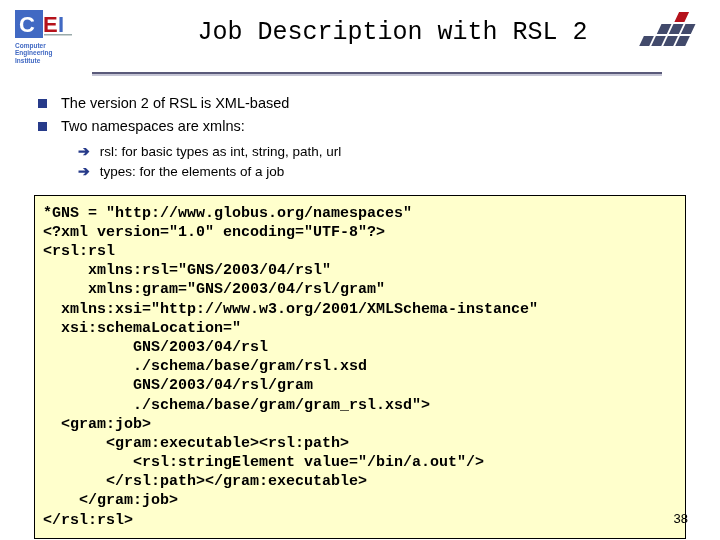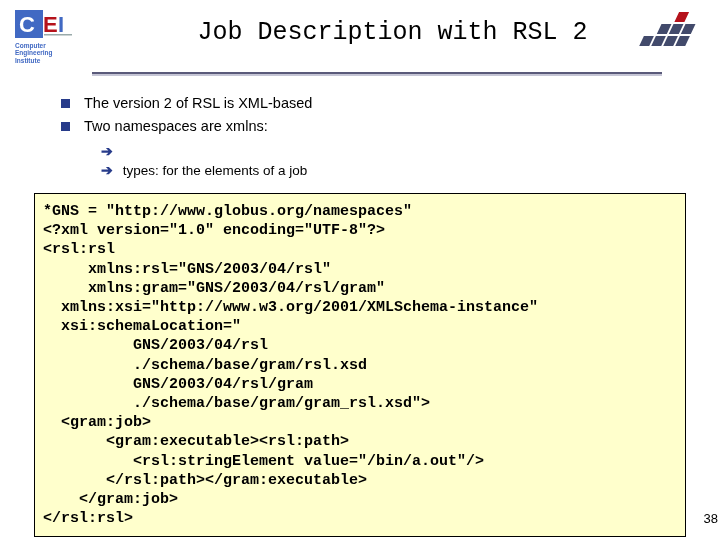--- a/index.html
+++ b/index.html
@@ -48,21 +48,20 @@
   .hr-line {
     margin: 8px 0 0 92px;
     height: 4px;
     width: 570px;
     background: linear-gradient(to bottom, #5a5a7a 50%, #c5c5d5 50%);
   }
   .content {
     padding: 18px 51px 0 38px;
     font-size: 14.5px;
     color: #000;
-    margin-left: 23px;
   }
   .b1 {
     display: flex;
     align-items: flex-start;
     margin-bottom: 3px;
   }
   .b1 .bullet {
     width: 9px;
     height: 9px;
     background: #273b8a;
@@ -100,21 +99,21 @@
     padding: 8px 8px;
     font-family: "Courier New", monospace;
     font-size: 15px;
     font-weight: bold;
     line-height: 1.28;
     white-space: pre;
     color: #000;
   }
   .pagenum {
     position: absolute;
-    right: 2px;
+    right: 32px;
     bottom: 14px;
     font-size: 13px;
     color: #000;
   }
 </style>
 </head>
 <body>
 
 <div class="header">
   <div class="logo">
@@ -160,20 +159,21 @@
     <div class="bullet"></div>
     <div class="txt">The version 2 of RSL is XML-based</div>
   </div>
   <div class="b1">
     <div class="bullet"></div>
     <div class="txt">Two namespaces are xmlns:</div>
   </div>
   <div class="sub">
     <div class="b2">
       <div class="arrow">➔</div>
+      <div class="txt">rsl: for basic types as int, string, path, url</div>
     </div>
     <div class="b2">
       <div class="arrow">➔</div>
       <div class="txt">types: for the elements of a job</div>
     </div>
   </div>
 </div>
 
 <div class="codebox">*GNS = "http://www.globus.org/namespaces"
 &lt;?xml version="1.0" encoding="UTF-8"?&gt;

